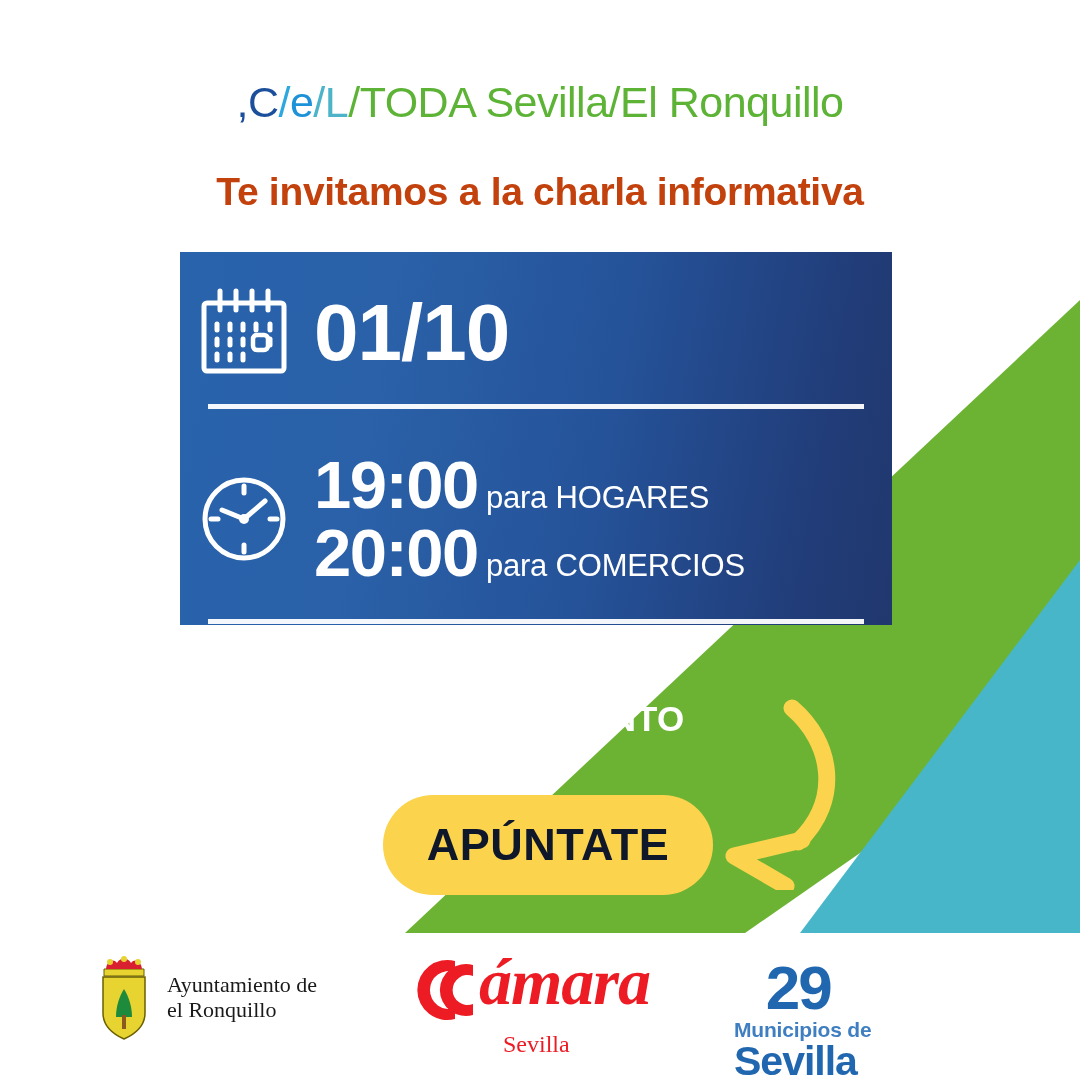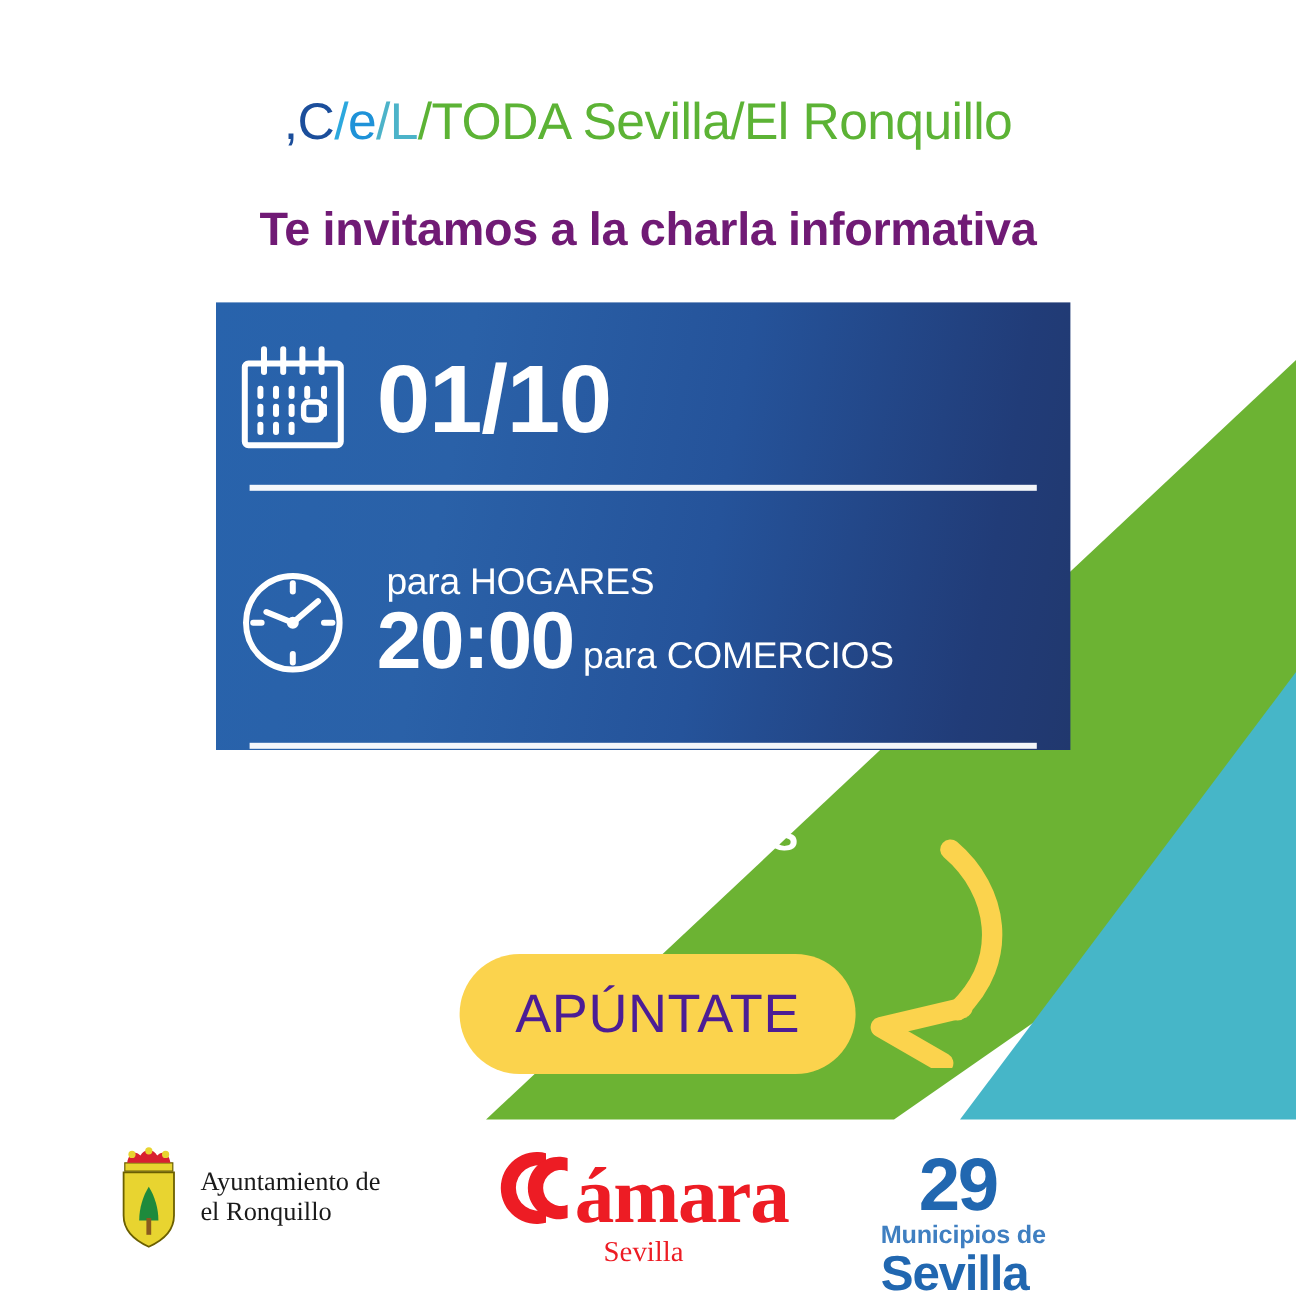--- a/index.html
+++ b/index.html
@@ -29,21 +29,21 @@
   .lg-c2{color:#1E92D8;font-weight:500;}
   .lg-c3{color:#2CA8DE;font-weight:500;}
   .lg-c4{color:#4CB3C9;font-weight:500;}
   .lg-green{color:#5CB335;font-weight:400;}
   .lg-slash{color:#5CB335;font-weight:300;}
 
   
   .headline{
     position:absolute;top:170px;left:0;width:1080px;
     text-align:center;z-index:5;
-    color:#701a75;font-size:39px;font-weight:bold;
+    color:#c2410c;font-size:39px;font-weight:bold;
     letter-spacing:-0.3px;
   }
 
   
   .card{
     position:absolute;left:180px;top:252px;width:712px;height:373px;
     background:linear-gradient(100deg,#2863AC 0%,#2A61A8 28%,#25539A 58%,#213C78 88%,#21386E 100%);
     z-index:4;
     box-sizing:border-box;
     padding:0;
@@ -70,33 +70,33 @@
   .row-place{left:0;top:385px;width:712px;height:120px;gap:14px;}
   .place-block{margin-left:6px;color:#fff;font-size:35px;font-weight:bold;line-height:1.28;letter-spacing:.2px;}
 
   
   .cta{
     position:absolute;left:383px;top:795px;width:330px;height:100px;
     background:#FBD34D;border-radius:50px;z-index:6;
     display:flex;align-items:center;justify-content:center;
     border:none;cursor:pointer;padding:0;
   }
-  .cta-label{color:#4c1d95;font-size:45px;font-weight:normal;letter-spacing:.5px;font-family:"Liberation Sans",sans-serif;}
+  .cta-label{color:#0f172a;font-size:45px;font-weight:bold;letter-spacing:.5px;font-family:"Liberation Sans",sans-serif;}
 
   .arrow{position:absolute;left:690px;top:690px;width:190px;height:200px;z-index:7;pointer-events:none;}
 
   
   .footer{position:absolute;left:0;top:945px;width:1080px;height:135px;z-index:8;}
   .flogo{position:absolute;display:flex;align-items:center;}
 
   .ayto{left:95px;top:10px;}
   .ayto-txt{margin-left:14px;color:#1a1a1a;font-family:"Liberation Serif",serif;font-size:22px;line-height:1.12;font-weight:400;}
 
   .camara{left:415px;top:6px;flex-direction:column;align-items:flex-start;}
-  .camara-main{display:flex;align-items:flex-end;}
+  .camara-main{display:flex;align-items:flex-start;font-style:italic;}
   .camara-word{color:#ED1C24;font-family:"Liberation Serif",serif;font-size:66px;font-weight:bold;line-height:.95;letter-spacing:-1px;margin-left:2px;}
   .camara-sub{color:#ED1C24;font-family:"Liberation Serif",serif;font-size:24px;margin-left:88px;margin-top:2px;}
 
   .muni{left:725px;top:12px;align-items:center;flex-direction:column;}
   .muni-num{color:#2167B0;font-size:62px;font-weight:bold;letter-spacing:-2px;line-height:1;}
   .muni-txt{margin-left:9px;line-height:1;}
   .muni-small{color:#3F7FC1;font-size:21px;font-weight:bold;display:block;letter-spacing:-.2px;}
   .muni-big{color:#2167B0;font-size:41px;font-weight:bold;display:block;letter-spacing:-1px;margin-top:1px;}
 </style>
 </head>
@@ -159,40 +159,42 @@
             <line x1="50" y1="83" x2="50" y2="76"></line>
             <line x1="17" y1="50" x2="24" y2="50"></line>
           </g>
           <line x1="50" y1="50" x2="71" y2="32" stroke="#fff" stroke-width="5" stroke-linecap="round"></line>
           <line x1="50" y1="50" x2="28" y2="41" stroke="#fff" stroke-width="5" stroke-linecap="round"></line>
           <circle cx="50" cy="50" r="5" fill="#fff"></circle>
         </svg>
       </div>
       <div class="time-block">
         <div class="time-line">
+          <span class="time-big">19:00</span>
           <span class="time-small">para HOGARES</span>
         </div>
         <div class="time-line">
           <span class="time-big">20:00</span>
           <span class="time-small">para COMERCIOS</span>
         </div>
       </div>
     </div>
 
     <div class="divider" style="top:367px"></div>
 
     <div class="row row-place">
       <div class="icon-slot">
         <svg width="100" height="100" viewBox="0 0 100 100">
           <path d="M50 13 C32 13 18 27 18 45 C18 65 40 82 50 92 C60 82 82 65 82 45 C82 27 68 13 50 13 Z" fill="none" stroke="#fff" stroke-width="5" stroke-linejoin="round"></path>
           <circle cx="50" cy="43" r="11" fill="none" stroke="#fff" stroke-width="5"></circle>
         </svg>
       </div>
       <div class="place-block">
         <div>SALÓN DE PLENOS</div>
+        <div>DEL AYUNTAMIENTO</div>
       </div>
     </div>
   </div>
 
   <svg class="arrow" viewBox="0 0 190 200">
     <path d="M102 18 C142 52 152 110 108 152" fill="none" stroke="#FBD34D" stroke-width="17" stroke-linecap="round"></path>
     <path d="M112 150 L44 166 L96 196" fill="none" stroke="#FBD34D" stroke-width="17" stroke-linecap="round" stroke-linejoin="round"></path>
   </svg>
 
   <button class="cta">

